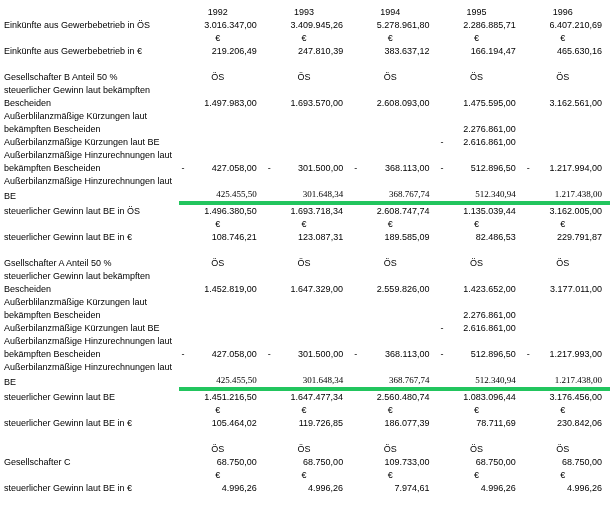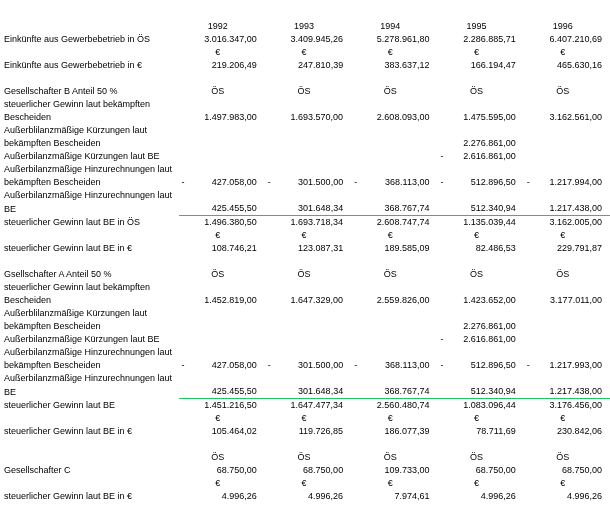--- a/index.html
+++ b/index.html
@@ -3,32 +3,32 @@
 <meta charset="utf-8">
 <style>
   html,body{margin:0;padding:0;}
   body{
     width:610px;height:509px;background:#ffffff;color:#000;
     font-family:"Liberation Sans","DejaVu Sans",sans-serif;
     -webkit-font-smoothing:antialiased;
   }
   .sheet{width:610px;height:509px;overflow:hidden;}
   table.report{
-    border-collapse:collapse;table-layout:fixed;width:610px;margin-top:20px;
+    border-collapse:collapse;table-layout:fixed;width:610px;margin-top:6px;
   }
   col.c-label{width:178px;}
   col.c-val{width:86px;}
   td{
     height:13px;line-height:13px;font-size:9px;padding:0;
     white-space:nowrap;overflow:visible;vertical-align:bottom;
   }
   td.lbl{padding-left:4px;text-align:left;}
   td.num{text-align:right;padding-right:8px;position:relative;}
   td.ctr{text-align:center;padding-right:8px;}
-  td.sum-line{border-bottom:1px solid #22c55e;}
+  td.sum-line{border-bottom:4px solid #22c55e;font-family:Liberation Serif, serif;}
   tr.spacer td{height:13px;}
   .minus{position:absolute;left:3px;top:0;bottom:0;line-height:13px;}
 </style>
 </head>
 <body>
 
 <div class="sheet">
   <table class="report">
     <colgroup>
       <col class="c-label">

